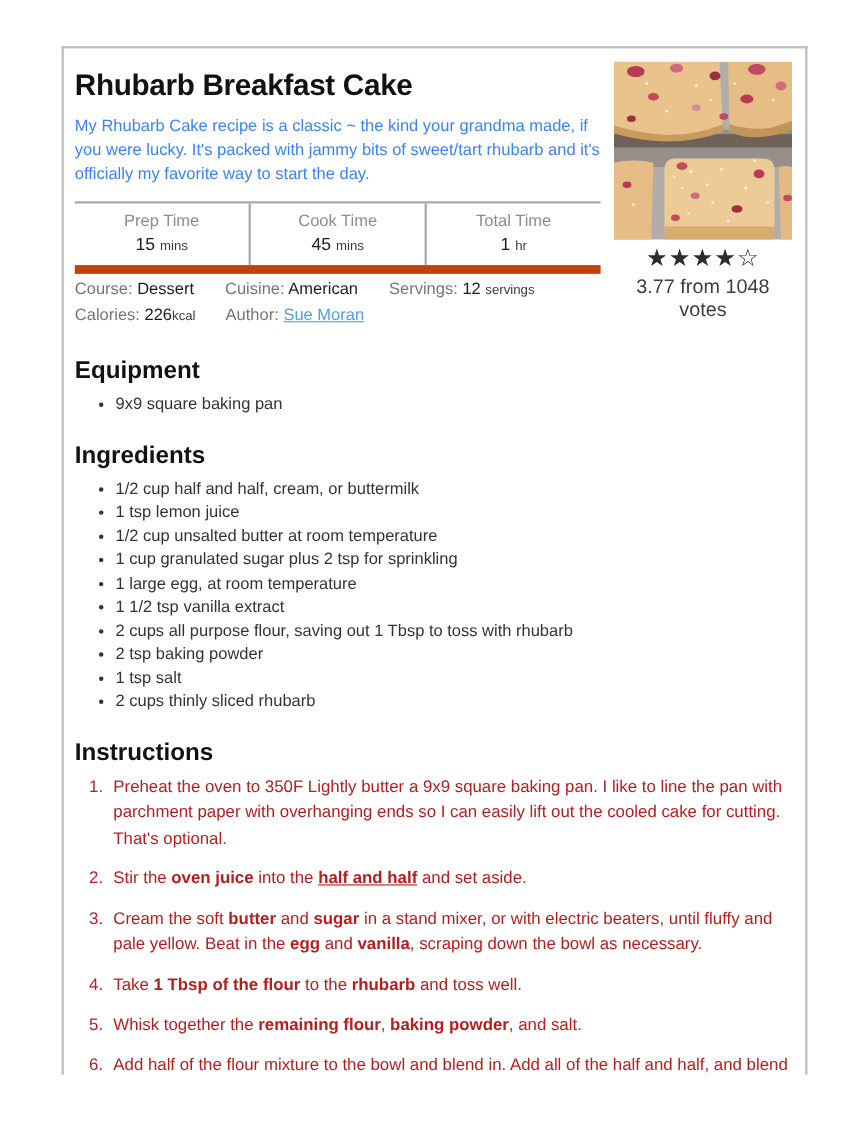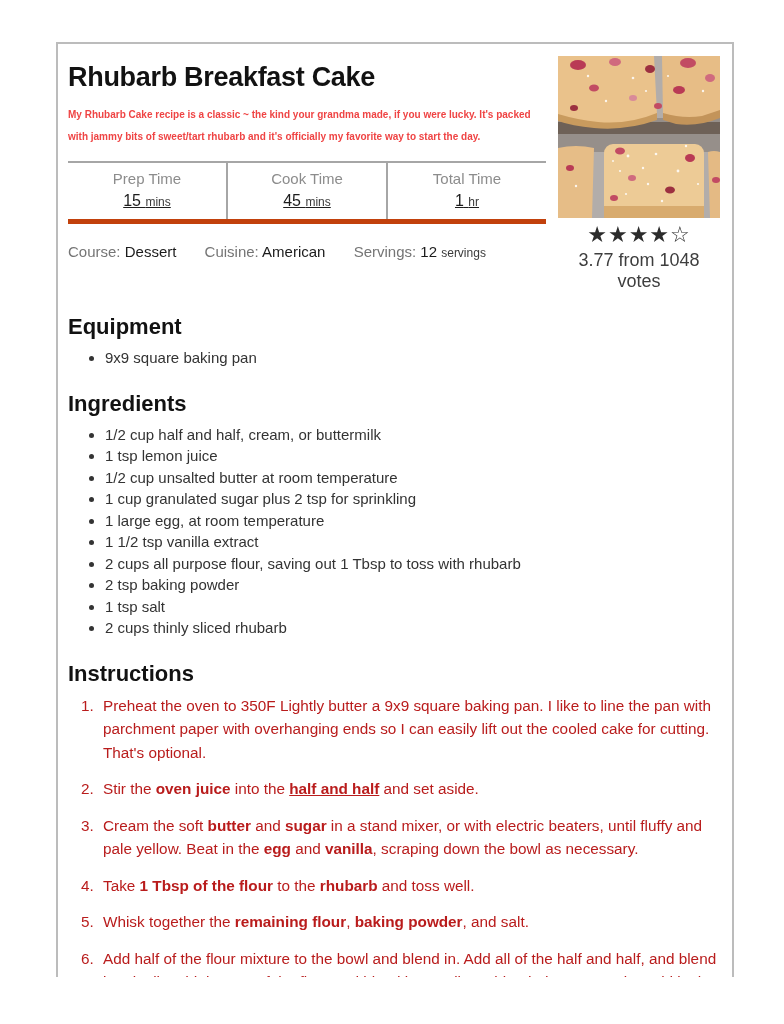--- a/index.html
+++ b/index.html
@@ -10,27 +10,27 @@
   .card {
     position:absolute; left:56px; top:42px; width:678px; height:935px;
     box-sizing:border-box; border:2px solid #bcbcbc; border-bottom:none;
     background:#ffffff; padding:12px 12px 0 10px; overflow:hidden;
   }
   .top { display:flex; gap:12px; }
   .top-left { width:494px; }
   .top-right { width:162px; text-align:center; flex:none; }
 
   .title { font-size:27px; font-weight:bold; color:#121212; margin:6px 0 11px 0; letter-spacing:-0.3px; }
-  .desc { font-size:10px; line-height:22px; color:#ef4444; margin:0 0 13px 0;font-weight:bold; }
+  .desc { font-size:15px; line-height:22px; color:#3b82f6; margin:0 0 13px 0; }
 
-  .times { display:flex; border-top:2px solid #a6a6a6; border-bottom:5px solid #c2410c; margin-bottom:19px; }
+  .times { display:flex; border-top:2px solid #a6a6a6; border-bottom:8px solid #c2410c; margin-bottom:5px; }
   .time-col { flex:1; text-align:center; padding:7px 0 9px 0; border-left:2px solid #a6a6a6; }
   .time-col:first-child { border-left:none; }
   .time-label { color:#8c8c8c; font-size:15px; margin-bottom:5px; }
-  .time-value { color:#1d1d1d; font-size:16px;text-decoration:underline; }
+  .time-value { color:#1d1d1d; font-size:16px; }
   .unit { font-size:12px; color:#3a3a3a; }
 
   .meta-row { margin-bottom:7px; font-size:15px; }
   .meta-item { margin-right:24px; white-space:nowrap; }
   .meta-label { color:#757575; }
   .meta-value { color:#1b1b1b; }
   .author-link { color:#4ba2e2; text-decoration:underline; cursor:pointer; }
 
   .photo { width:162px; height:162px; overflow:hidden; }
   .photo svg { display:block; }
@@ -66,20 +66,24 @@
           <div class="time-col">
             <div class="time-label">Total Time</div>
             <div class="time-value"><span>1</span> <span class="unit">hr</span></div>
           </div>
         </div>
 
         <div class="meta-row">
           <span class="meta-item"><span class="meta-label">Course:</span> <span class="meta-value">Dessert</span></span>
           <span class="meta-item"><span class="meta-label">Cuisine:</span> <span class="meta-value">American</span></span>
           <span class="meta-item"><span class="meta-label">Servings:</span> <span class="meta-value">12</span> <span class="unit">servings</span></span>
+        </div>
+        <div class="meta-row">
+          <span class="meta-item"><span class="meta-label">Calories:</span> <span class="meta-value">226</span><span class="unit">kcal</span></span>
+          <span class="meta-item"><span class="meta-label">Author:</span> <a class="author-link">Sue Moran</a></span>
         </div>
       </div>
 
       <div class="top-right">
         <div class="photo">
           <svg width="162" height="162" viewBox="0 0 162 162" xmlns="http://www.w3.org/2000/svg">
             <rect width="162" height="162" fill="#b2adaa"></rect>
             <rect y="62" width="162" height="34" fill="#968f8a"></rect>
             <rect y="66" width="162" height="12" fill="#6e6157"></rect>
 

